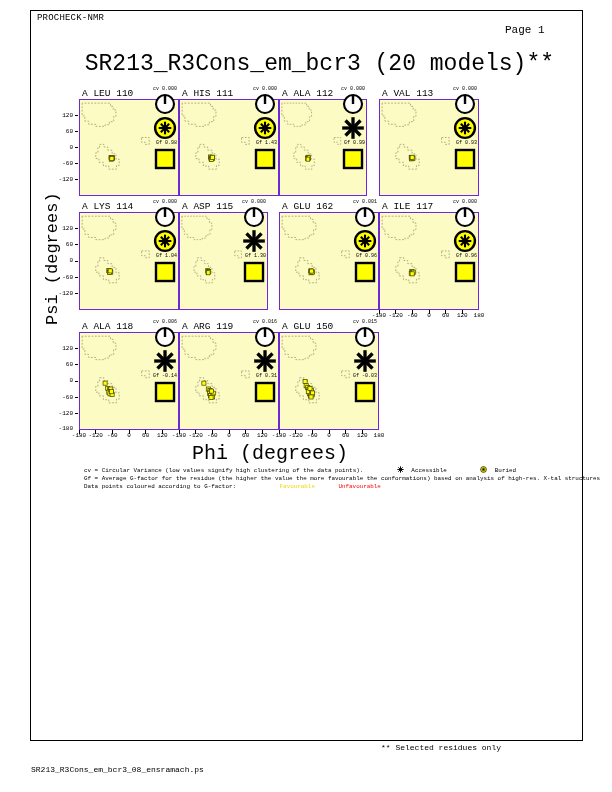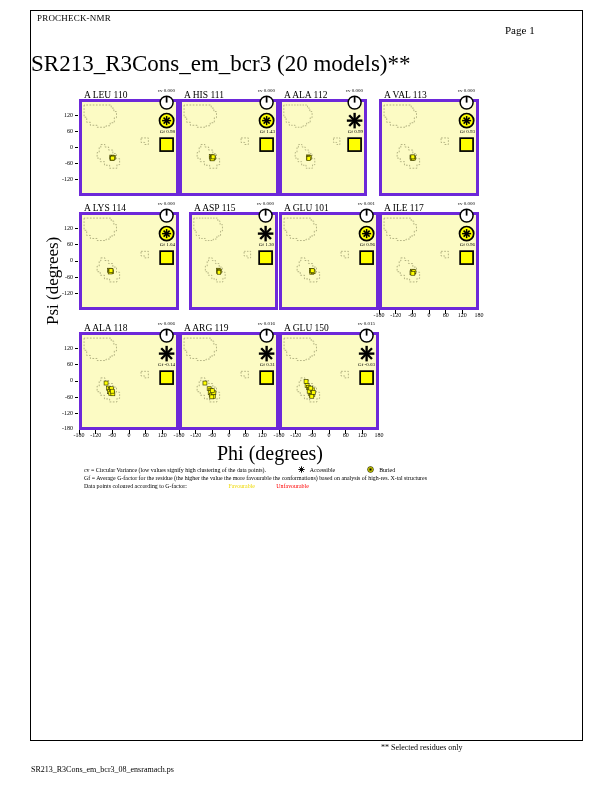--- a/index.html
+++ b/index.html
@@ -1,24 +1,24 @@
 <!DOCTYPE html>
 <html><head>
 <meta charset="utf-8">
 <style>
   html,body{margin:0;padding:0;background:#e8e8e8}
   .page{position:relative;width:612px;height:792px;background:#ffffff;
-        font-family:Liberation Serif, serif;color:#000;overflow:hidden}
+        font-family:Liberation Mono, monospace;color:#000;overflow:hidden}
   .frame{position:absolute;left:30px;top:10px;width:551px;height:729px;border:1.6px solid #000}
   .procheck{position:absolute;left:37px;top:13px;font-size:9px;letter-spacing:.2px}
   .pagenum{position:absolute;left:505px;top:24px;font-size:11px}
   .title{position:absolute;left:31px;width:530px;top:22px;text-align:center;font-size:27px;white-space:nowrap}
-  .subtitle{position:absolute;left:31px;width:530px;top:51px;text-align:left;font-size:23px;white-space:nowrap}
+  .subtitle{position:absolute;left:24px;width:530px;top:51px;text-align:right;font-size:23px;white-space:nowrap}
   #grid{position:absolute;left:0;top:0;width:612px;height:792px}
-  .plot{position:absolute;border:3px solid #6d28d9;box-sizing:border-box}
+  .plot{position:absolute;border:1px solid #6d28d9;box-sizing:border-box}
   .plot svg{display:block;width:100%;height:100%}
   .res-label{position:absolute;top:-12px;left:2px;font-size:9.5px;white-space:nowrap}
   .cvblock{position:absolute;top:-14.5px;right:1px;font-size:5px;line-height:6.8px;
            text-align:right;white-space:nowrap}
   .cvblock svg{vertical-align:-1.5px}
   .axlab{position:absolute;font-size:6px;width:20px;text-align:center;white-space:nowrap}
   .ylab{text-align:right}
   .tick{position:absolute;background:#000}
   .psi{position:absolute;left:43px;top:325px;font-size:17px;transform:rotate(-90deg);
        transform-origin:0 0;white-space:nowrap}
@@ -190,21 +190,21 @@
           <path d="M2.2 3.3 L2.2 16.3 L5.0 16.3 L5.0 21.8 L8.9 21.8 L8.9 25.0 L16.1 25.0 L16.1 27.2 L25.6 27.2 L25.6 25.6 L30.0 25.6 L30.0 22.3 L34.4 22.3 L34.4 16.9 L36.7 16.9 L36.7 10.3 L33.9 10.3 L33.9 6.5 L31.1 6.5 L31.1 3.3 Z" fill="none" stroke="#8E8E60" stroke-width="0.7" stroke-dasharray="1.8 1.6"></path>
           <path d="M20.0 45.7 L24.4 45.7 L24.4 48.5 L28.3 48.5 L28.3 51.7 L32.8 51.7 L32.8 55.5 L36.7 55.5 L36.7 61.0 L40.0 61.0 L40.0 67.5 L37.2 67.5 L37.2 71.3 L29.4 71.3 L29.4 68.1 L23.9 68.1 L23.9 64.2 L19.4 64.2 L19.4 60.4 L16.1 60.4 L16.1 54.4 L18.3 54.4 L18.3 49.0 L20.0 49.0 Z" fill="none" stroke="#8E8E60" stroke-width="0.7" stroke-dasharray="1.8 1.6"></path>
           <path d="M62.8 38.7 L70.6 38.7 L70.6 45.7 L66.7 45.7 L66.7 43.6 L62.8 43.6 Z" fill="none" stroke="#8E8E60" stroke-width="0.7" stroke-dasharray="1.8 1.6"></path>
           <rect x="27.3" y="56.7" width="4.2" height="4.2" fill="#FFFF00" stroke="#3A3A00" stroke-width="0.7"></rect>
           <rect x="28.5" y="57.5" width="4.2" height="4.2" fill="#FFFF00" stroke="#3A3A00" stroke-width="0.7"></rect>
           <rect x="29.3" y="58.3" width="4.2" height="4.2" fill="#FFFF00" stroke="#3A3A00" stroke-width="0.7"></rect>
           <rect x="27.9" y="58.6" width="4.2" height="4.2" fill="#FFFF00" stroke="#3A3A00" stroke-width="0.7"></rect>
           <rect x="28.7" y="57.0" width="4.2" height="4.2" fill="#FFFF00" stroke="#3A3A00" stroke-width="0.7"></rect>
         </svg>
       </div>
-      <div class="plot" style="left: 189px; top: 212px; width: 89px; height: 98px;">
+      <div class="plot" style="left: 179px; top: 212px; width: 89px; height: 98px;">
         <div class="res-label">A ASP 115</div>
         <div class="cvblock">
           <div><span>cv 0.000</span> <span><svg width="6" height="6" viewBox="0 0 8 8">
                 <circle cx="4" cy="4" r="3" fill="#fff" stroke="#000" stroke-width="0.7"></circle>
                 <line x1="4" y1="4" x2="4" y2="1.2" stroke="#000" stroke-width="0.8"></line>
               </svg></span><span><svg width="6" height="6" viewBox="0 0 8 8">
                 <g stroke="#000" stroke-width="1.1">
                   <line x1="4" y1="0.4" x2="4" y2="7.6"></line>
                   <line x1="0.4" y1="4" x2="7.6" y2="4"></line>
                   <line x1="1.5" y1="1.5" x2="6.5" y2="6.5"></line>
@@ -221,21 +221,21 @@
           <path d="M20.0 45.7 L24.4 45.7 L24.4 48.5 L28.3 48.5 L28.3 51.7 L32.8 51.7 L32.8 55.5 L36.7 55.5 L36.7 61.0 L40.0 61.0 L40.0 67.5 L37.2 67.5 L37.2 71.3 L29.4 71.3 L29.4 68.1 L23.9 68.1 L23.9 64.2 L19.4 64.2 L19.4 60.4 L16.1 60.4 L16.1 54.4 L18.3 54.4 L18.3 49.0 L20.0 49.0 Z" fill="none" stroke="#8E8E60" stroke-width="0.7" stroke-dasharray="1.8 1.6"></path>
           <path d="M62.8 38.7 L70.6 38.7 L70.6 45.7 L66.7 45.7 L66.7 43.6 L62.8 43.6 Z" fill="none" stroke="#8E8E60" stroke-width="0.7" stroke-dasharray="1.8 1.6"></path>
           <rect x="29.6" y="56.7" width="4.2" height="4.2" fill="#FFFF00" stroke="#3A3A00" stroke-width="0.7"></rect>
           <rect x="30.7" y="57.5" width="4.2" height="4.2" fill="#FFFF00" stroke="#3A3A00" stroke-width="0.7"></rect>
           <rect x="29.8" y="58.3" width="4.2" height="4.2" fill="#FFFF00" stroke="#3A3A00" stroke-width="0.7"></rect>
           <rect x="31.2" y="57.8" width="4.2" height="4.2" fill="#FFFF00" stroke="#3A3A00" stroke-width="0.7"></rect>
           <rect x="30.4" y="58.9" width="4.2" height="4.2" fill="#FFFF00" stroke="#3A3A00" stroke-width="0.7"></rect>
         </svg>
       </div>
       <div class="plot" style="left: 279px; top: 212px; width: 100px; height: 98px;">
-        <div class="res-label">A GLU 101</div>
+        <div class="res-label">A GLU 162</div>
         <div class="cvblock">
           <div><span>cv 0.001</span> <span><svg width="6" height="6" viewBox="0 0 8 8">
                 <circle cx="4" cy="4" r="3" fill="#fff" stroke="#000" stroke-width="0.7"></circle>
                 <line x1="4" y1="4" x2="4" y2="1.2" stroke="#000" stroke-width="0.8"></line>
               </svg></span><span><svg width="6" height="6" viewBox="0 0 8 8">
                 <circle cx="4" cy="4" r="3.3" fill="#FFFF00" stroke="#000" stroke-width="0.8"></circle>
                 <g stroke="#000" stroke-width="0.7">
                   <line x1="4" y1="1.9" x2="4" y2="6.1"></line>
                   <line x1="1.9" y1="4" x2="6.1" y2="4"></line>
                   <line x1="2.6" y1="2.6" x2="5.4" y2="5.4"></line>

